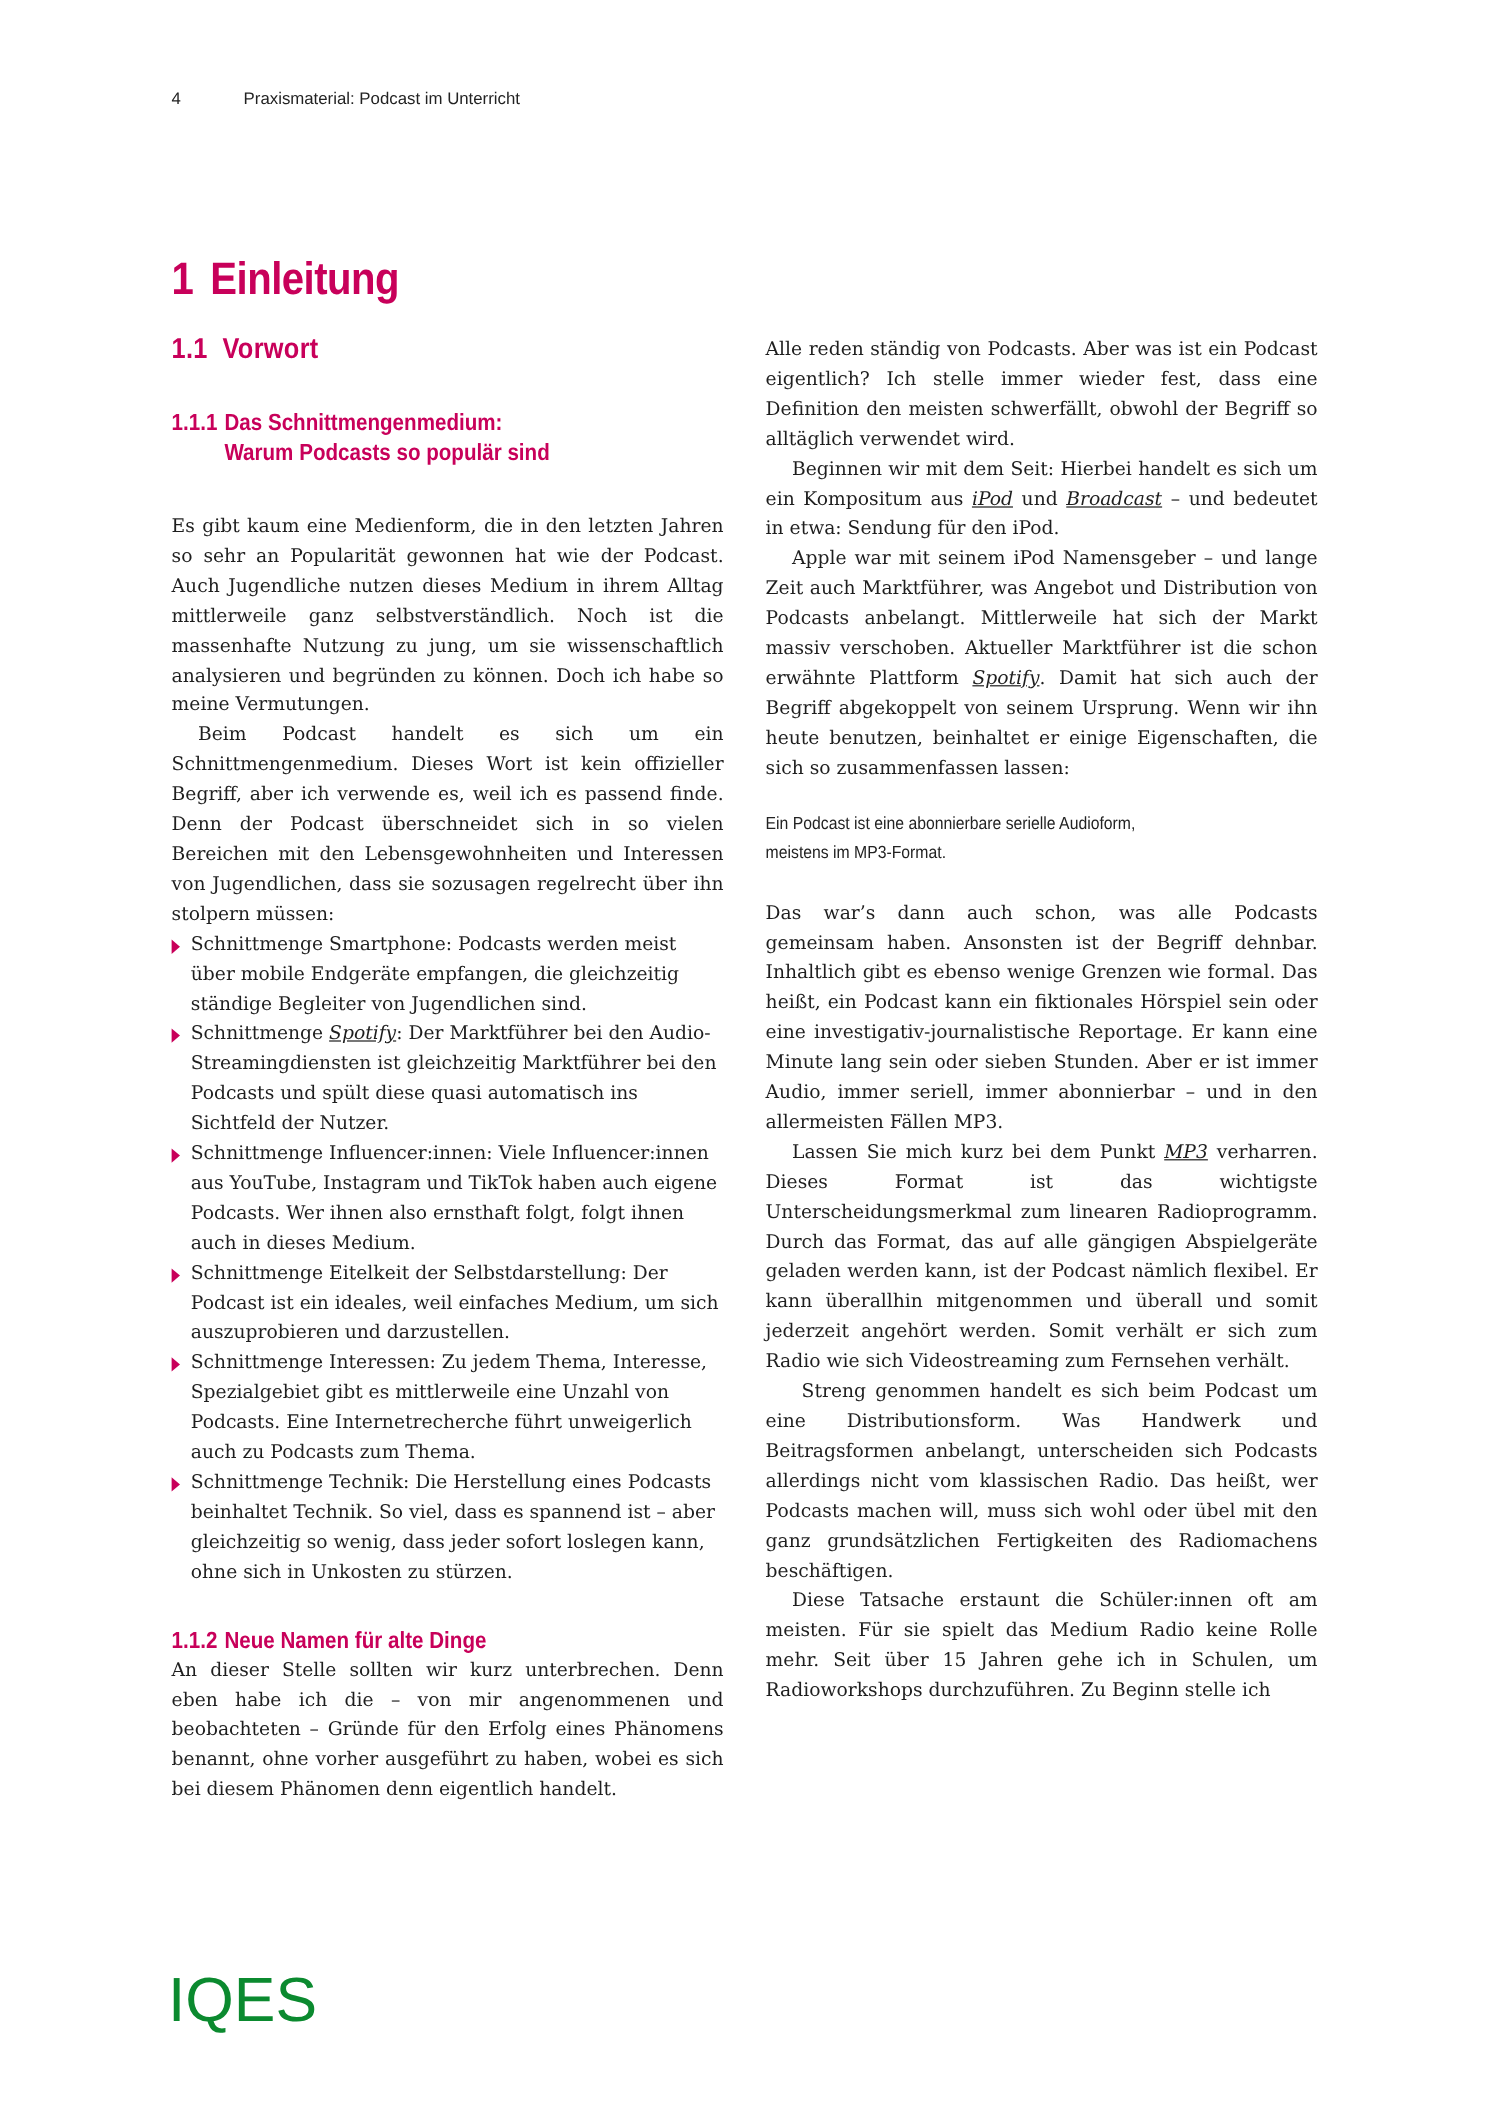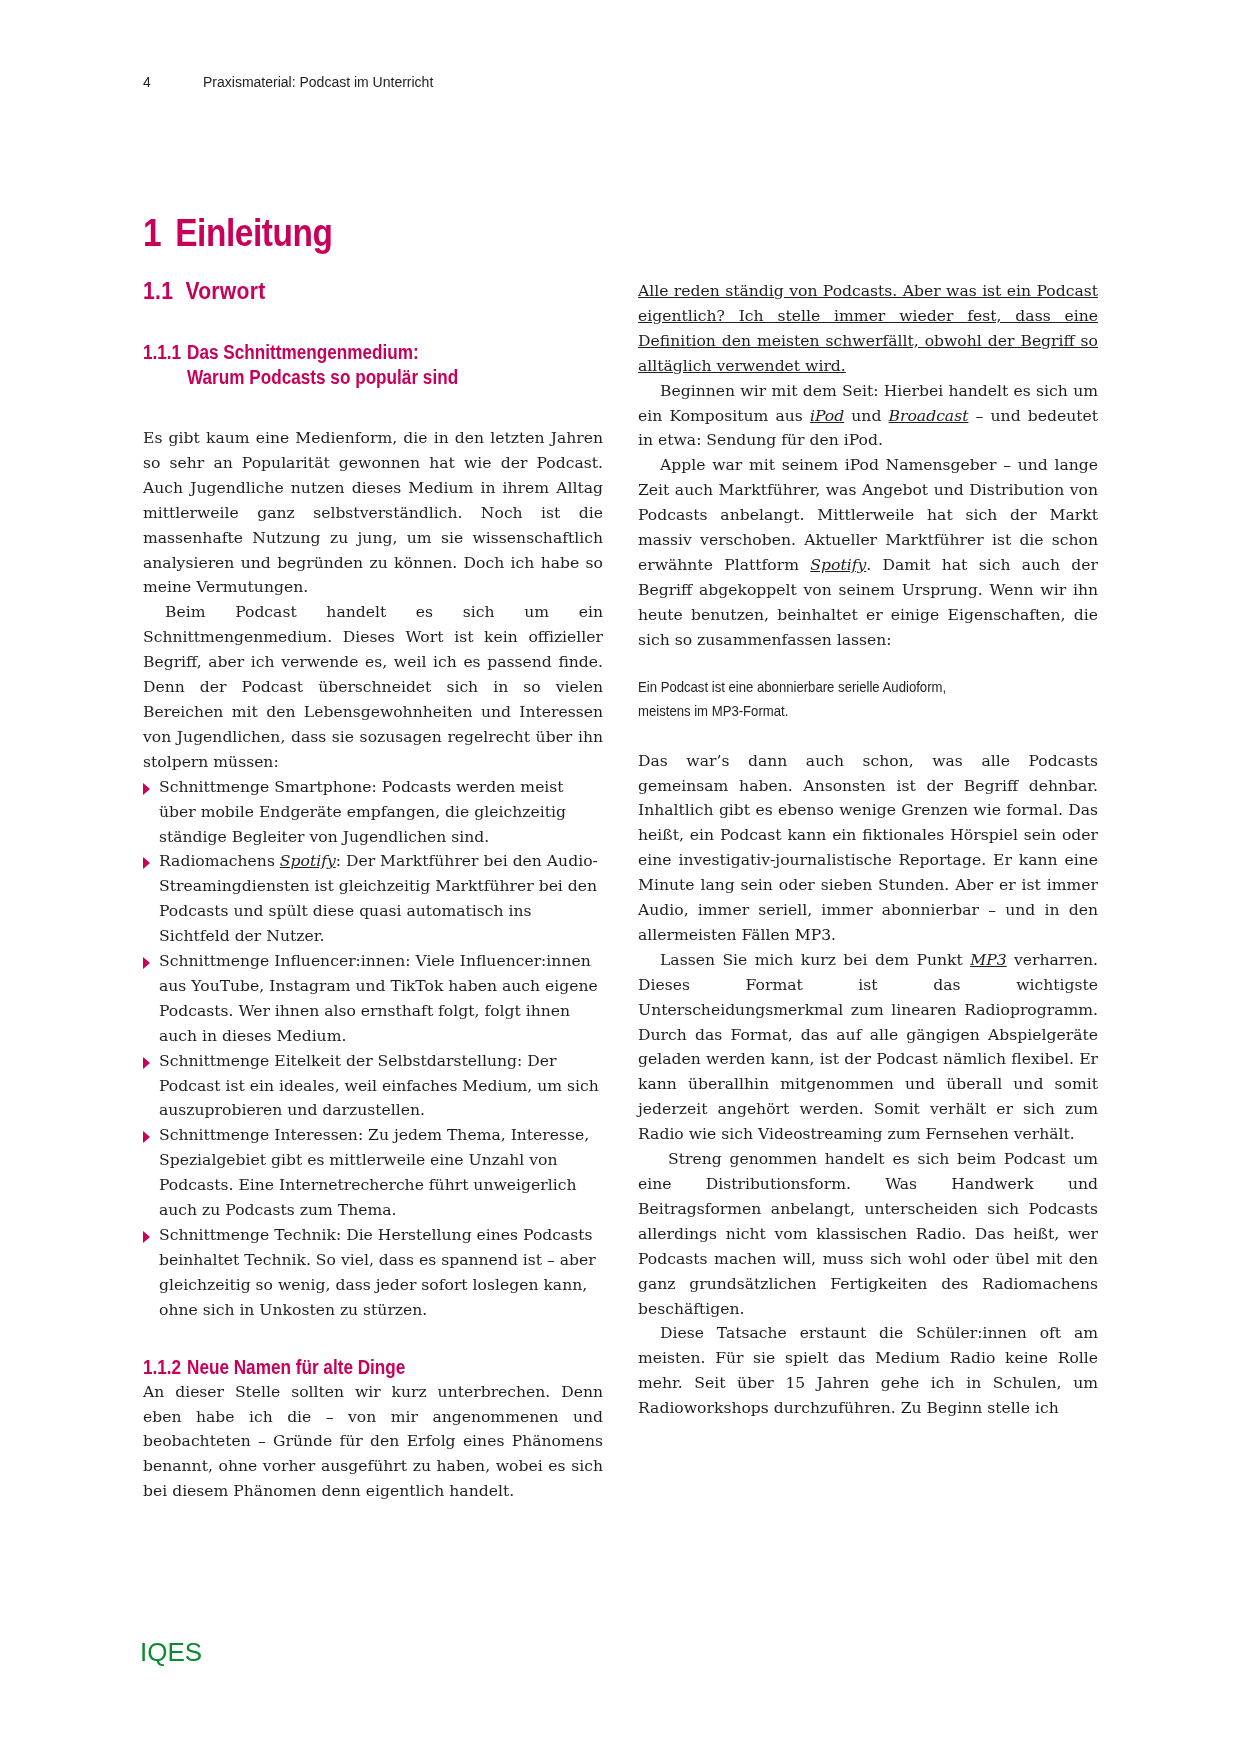--- a/index.html
+++ b/index.html
@@ -14,21 +14,21 @@
   .col-right { left: 638px; top: 306px; width: 460px; }
   .h2 { font-family: "Liberation Sans", sans-serif; font-weight: bold; color: #c8005a; font-size: 24px; margin: 0; transform: scaleX(0.88); transform-origin: left; white-space: nowrap; letter-spacing: 0.3px; }
   .h3 { font-family: "Liberation Sans", sans-serif; font-weight: bold; color: #c8005a; font-size: 19.5px; line-height: 25px; margin: 0; transform: scaleX(0.88); transform-origin: left; white-space: nowrap; }
   .h3 .num { display: inline-block; width: 50px; }
   .h3 .indent { display: inline-block; width: 50px; }
   p { margin: 0; text-align: justify; hyphens: manual; }
   p.indent { text-indent: 22px; }
   .bul { position: relative; padding-left: 16px; text-align: left; }
   .bul .tri { position: absolute; left: 0; top: 8px; width: 0; height: 0; border-left: 7px solid #c8005a; border-top: 6px solid transparent; border-bottom: 6px solid transparent; }
   .definition { font-family: "Liberation Sans", sans-serif; font-size: 14.6px; line-height: 24px; color: #222; transform: scaleX(0.9); transform-origin: left; white-space: nowrap; }
-  .logo { position: absolute; left: 140px; top: 1637px; font-family: "Liberation Sans", sans-serif; font-size: 26px; color: #0b8a2f; letter-spacing: 0px; }
+  .logo { position: absolute; left: 140px; top: 1637px; font-family: "Liberation Sans", sans-serif; font-size: 52px; color: #0b8a2f; letter-spacing: 0px; }
   em { font-style: italic; text-decoration: underline; }
 </style>
 </head>
 <body>
 
 <div class="page">
 
   <div class="running-head">
     <span class="pnum">4</span><span>Praxismaterial: Podcast im Unterricht</span>
   </div>
@@ -47,21 +47,21 @@
       <span class="indent"></span><span>Warum Podcasts so populär sind</span>
     </h3>
 
     <p style="margin-top:36px;">Es gibt kaum eine Medienform, die in den letzten Jahren so sehr an Popularität gewonnen hat wie der Podcast. Auch Jugendliche nutzen dieses Medium in ihrem Alltag mittlerweile ganz selbstverständlich. Noch ist die massenhafte Nutzung zu jung, um sie wissenschaftlich analysieren und begründen zu können. Doch ich habe so meine Vermutungen.</p>
     <p class="indent">Beim Podcast handelt es sich um ein Schnittmengenmedium. Dieses Wort ist kein offizieller Begriff, aber ich verwende es, weil ich es passend finde. Denn der Podcast überschneidet sich in so vielen Bereichen mit den Lebensgewohnheiten und Interessen von Jugendlichen, dass sie sozusagen regelrecht über ihn stolpern müssen:</p>
 
     <div class="bul">
       <span class="tri"></span><span>Schnittmenge Smartphone: Podcasts werden meist über mobile Endgeräte empfangen, die gleichzeitig ständige Begleiter von Jugendlichen sind.</span>
     </div>
     <div class="bul">
-      <span class="tri"></span><span>Radiomachens </span><em>Spotify</em><span>: Der Marktführer bei den Audio-Streamingdiensten ist gleichzeitig Marktführer bei den Podcasts und spült diese quasi automatisch ins Sichtfeld der Nutzer.</span>
+      <span class="tri"></span><span>Schnittmenge </span><em>Spotify</em><span>: Der Marktführer bei den Audio-Streamingdiensten ist gleichzeitig Marktführer bei den Podcasts und spült diese quasi automatisch ins Sichtfeld der Nutzer.</span>
     </div>
     <div class="bul">
       <span class="tri"></span><span>Schnittmenge Influencer:innen: Viele Influencer:innen aus YouTube, Instagram und TikTok haben auch eigene Podcasts. Wer ihnen also ernsthaft folgt, folgt ihnen auch in dieses Medium.</span>
     </div>
     <div class="bul">
       <span class="tri"></span><span>Schnittmenge Eitelkeit der Selbstdarstellung: Der Podcast ist ein ideales, weil einfaches Medium, um sich auszuprobieren und darzustellen.</span>
     </div>
     <div class="bul">
       <span class="tri"></span><span>Schnittmenge Interessen: Zu jedem Thema, Interesse, Spezialgebiet gibt es mittlerweile eine Unzahl von Podcasts. Eine Internetrecherche führt unweigerlich auch zu Podcasts zum Thema.</span>
     </div>
@@ -69,21 +69,21 @@
       <span class="tri"></span><span>Schnittmenge Technik: Die Herstellung eines Podcasts beinhaltet Technik. So viel, dass es spannend ist – aber gleichzeitig so wenig, dass jeder sofort loslegen kann, ohne sich in Unkosten zu stürzen.</span>
     </div>
 
     <h3 class="h3" style="margin-top:32px;">
       <span class="num">1.1.2</span><span>Neue Namen für alte Dinge</span>
     </h3>
     <p style="">An dieser Stelle sollten wir kurz unterbrechen. Denn eben habe ich die – von mir angenommenen und beobachteten – Gründe für den Erfolg eines Phänomens benannt, ohne vorher ausgeführt zu haben, wobei es sich bei diesem Phänomen denn eigentlich handelt.</p>
   </div>
 
   <div class="col col-right">
-    <p style="margin-top:-27px;text-decoration:underline;">Alle reden ständig von Podcasts. Aber was ist ein Podcast eigentlich? Ich stelle immer wieder fest, dass eine Definition den meisten schwerfällt, obwohl der Begriff so alltäglich verwendet wird.</p>
+    <p style="margin-top:-27px;">Alle reden ständig von Podcasts. Aber was ist ein Podcast eigentlich? Ich stelle immer wieder fest, dass eine Definition den meisten schwerfällt, obwohl der Begriff so alltäglich verwendet wird.</p>
     <p class="indent"><span>Beginnen wir mit dem Seit: Hierbei handelt es sich um ein Kompositum aus </span><em>iPod</em><span> und </span><em>Broadcast</em><span> – und bedeutet in etwa: Sendung für den iPod.</span></p>
     <p class="indent"><span>Apple war mit seinem iPod Namensgeber – und lange Zeit auch Marktführer, was Angebot und Distribution von Podcasts anbelangt. Mittlerweile hat sich der Markt massiv verschoben. Aktueller Marktführer ist die schon erwähnte Plattform </span><em>Spotify</em><span>. Damit hat sich auch der Begriff abgekoppelt von seinem Ursprung. Wenn wir ihn heute benutzen, beinhaltet er einige Eigenschaften, die sich so zusammenfassen lassen:</span></p>
 
     <div class="definition" style="margin-top:22px;">
       <div>Ein Podcast ist eine abonnierbare serielle Audioform,</div>
       <div>meistens im MP3-Format.</div>
     </div>
 
     <p style="margin-top:26px;">Das war’s dann auch schon, was alle Podcasts gemeinsam haben. Ansonsten ist der Begriff dehnbar. Inhaltlich gibt es ebenso wenige Grenzen wie formal. Das heißt, ein Podcast kann ein fiktionales Hörspiel sein oder eine investigativ-journalistische Reportage. Er kann eine Minute lang sein oder sieben Stunden. Aber er ist immer Audio, immer seriell, immer abonnierbar – und in den allermeisten Fällen MP3.</p>
     <p class="indent"><span>Lassen Sie mich kurz bei dem Punkt </span><em>MP3</em><span> verharren. Dieses Format ist das wichtigste Unterscheidungsmerkmal zum linearen Radioprogramm. Durch das Format, das auf alle gängigen Abspielgeräte geladen werden kann, ist der Podcast nämlich flexibel. Er kann überallhin mitgenommen und überall und somit jederzeit angehört werden. Somit verhält er sich zum Radio wie sich Videostreaming zum Fernsehen verhält.</span></p>

